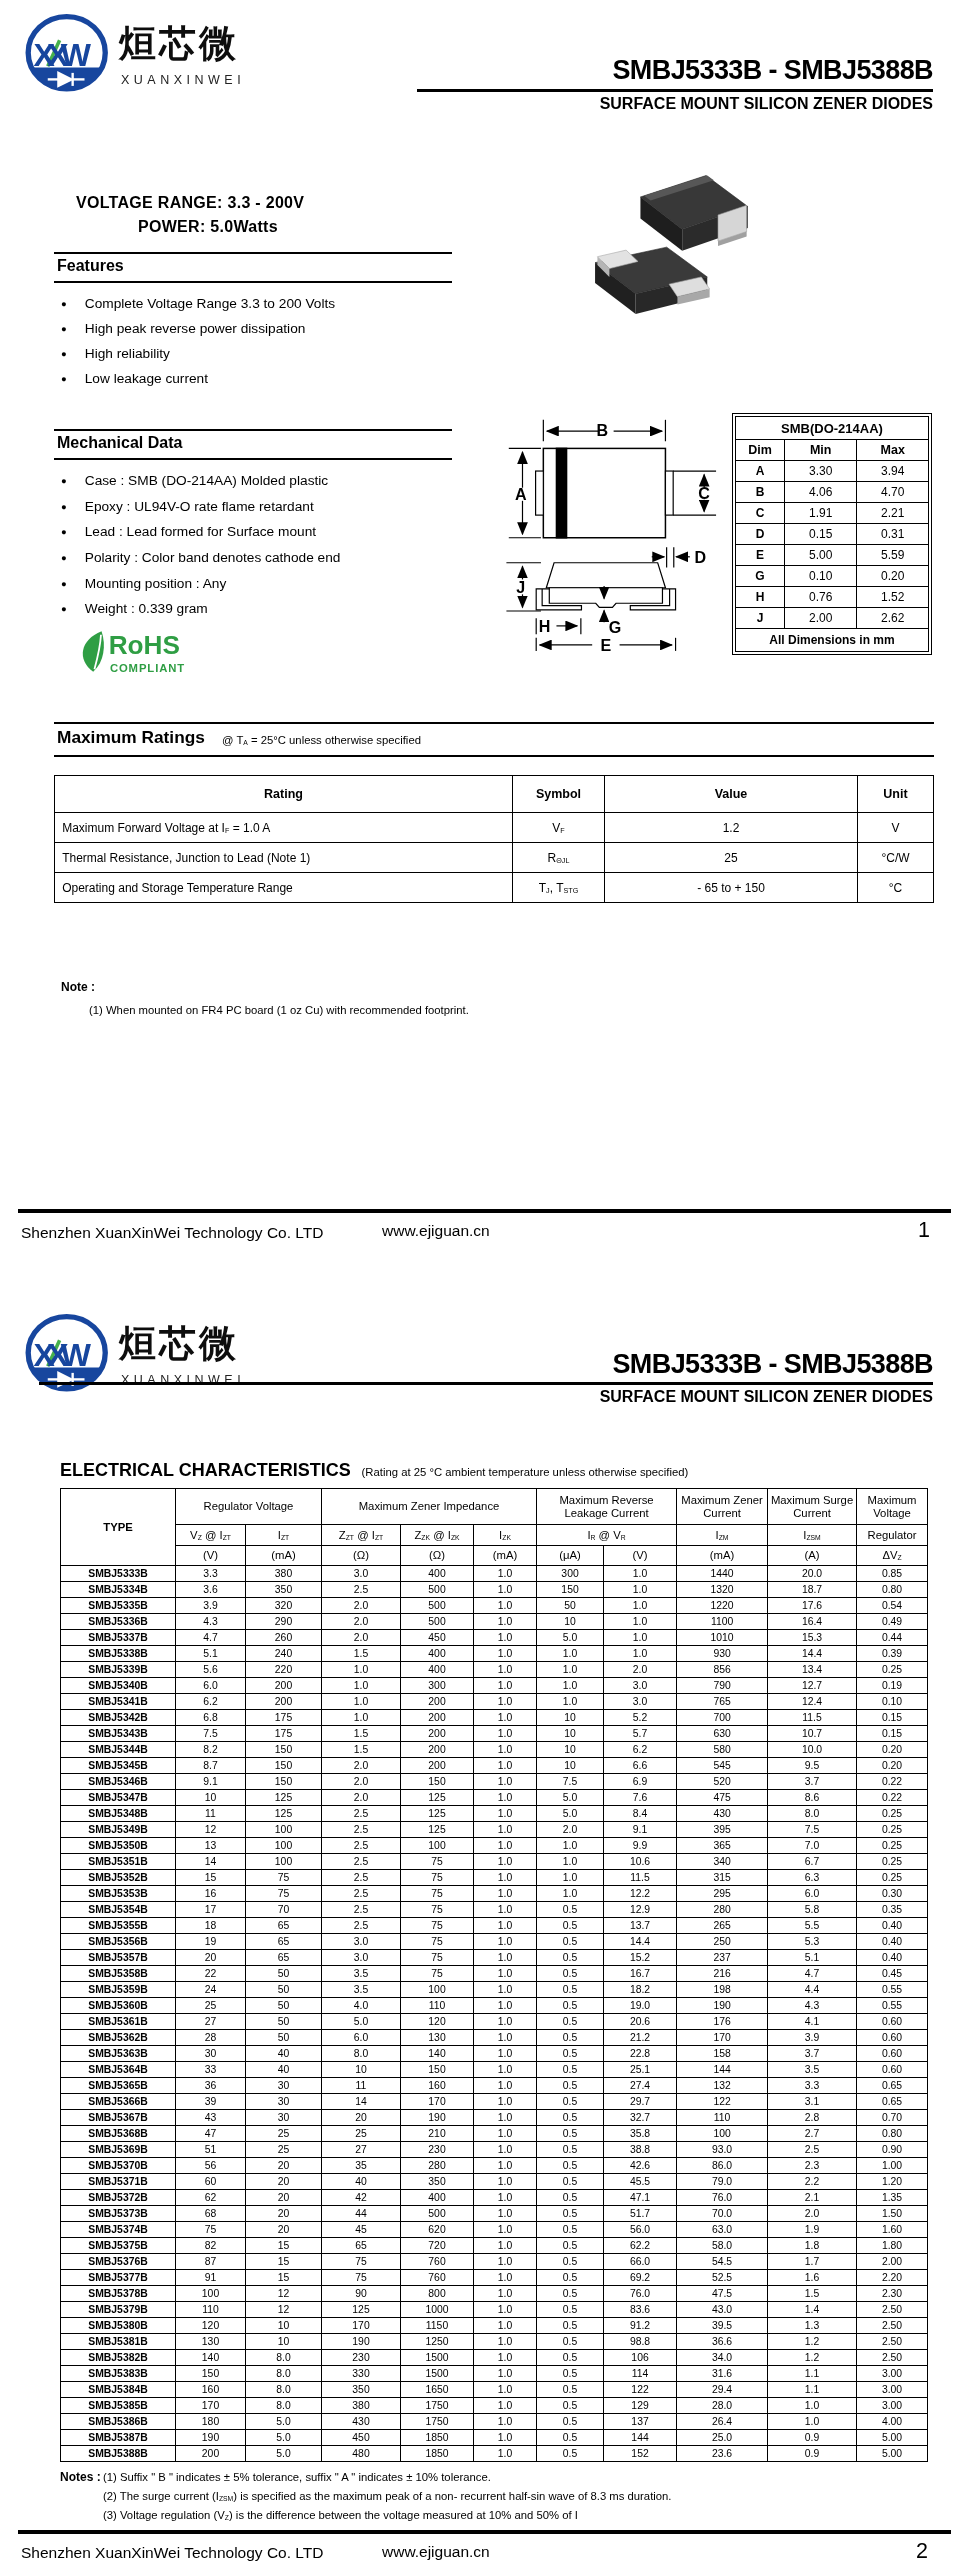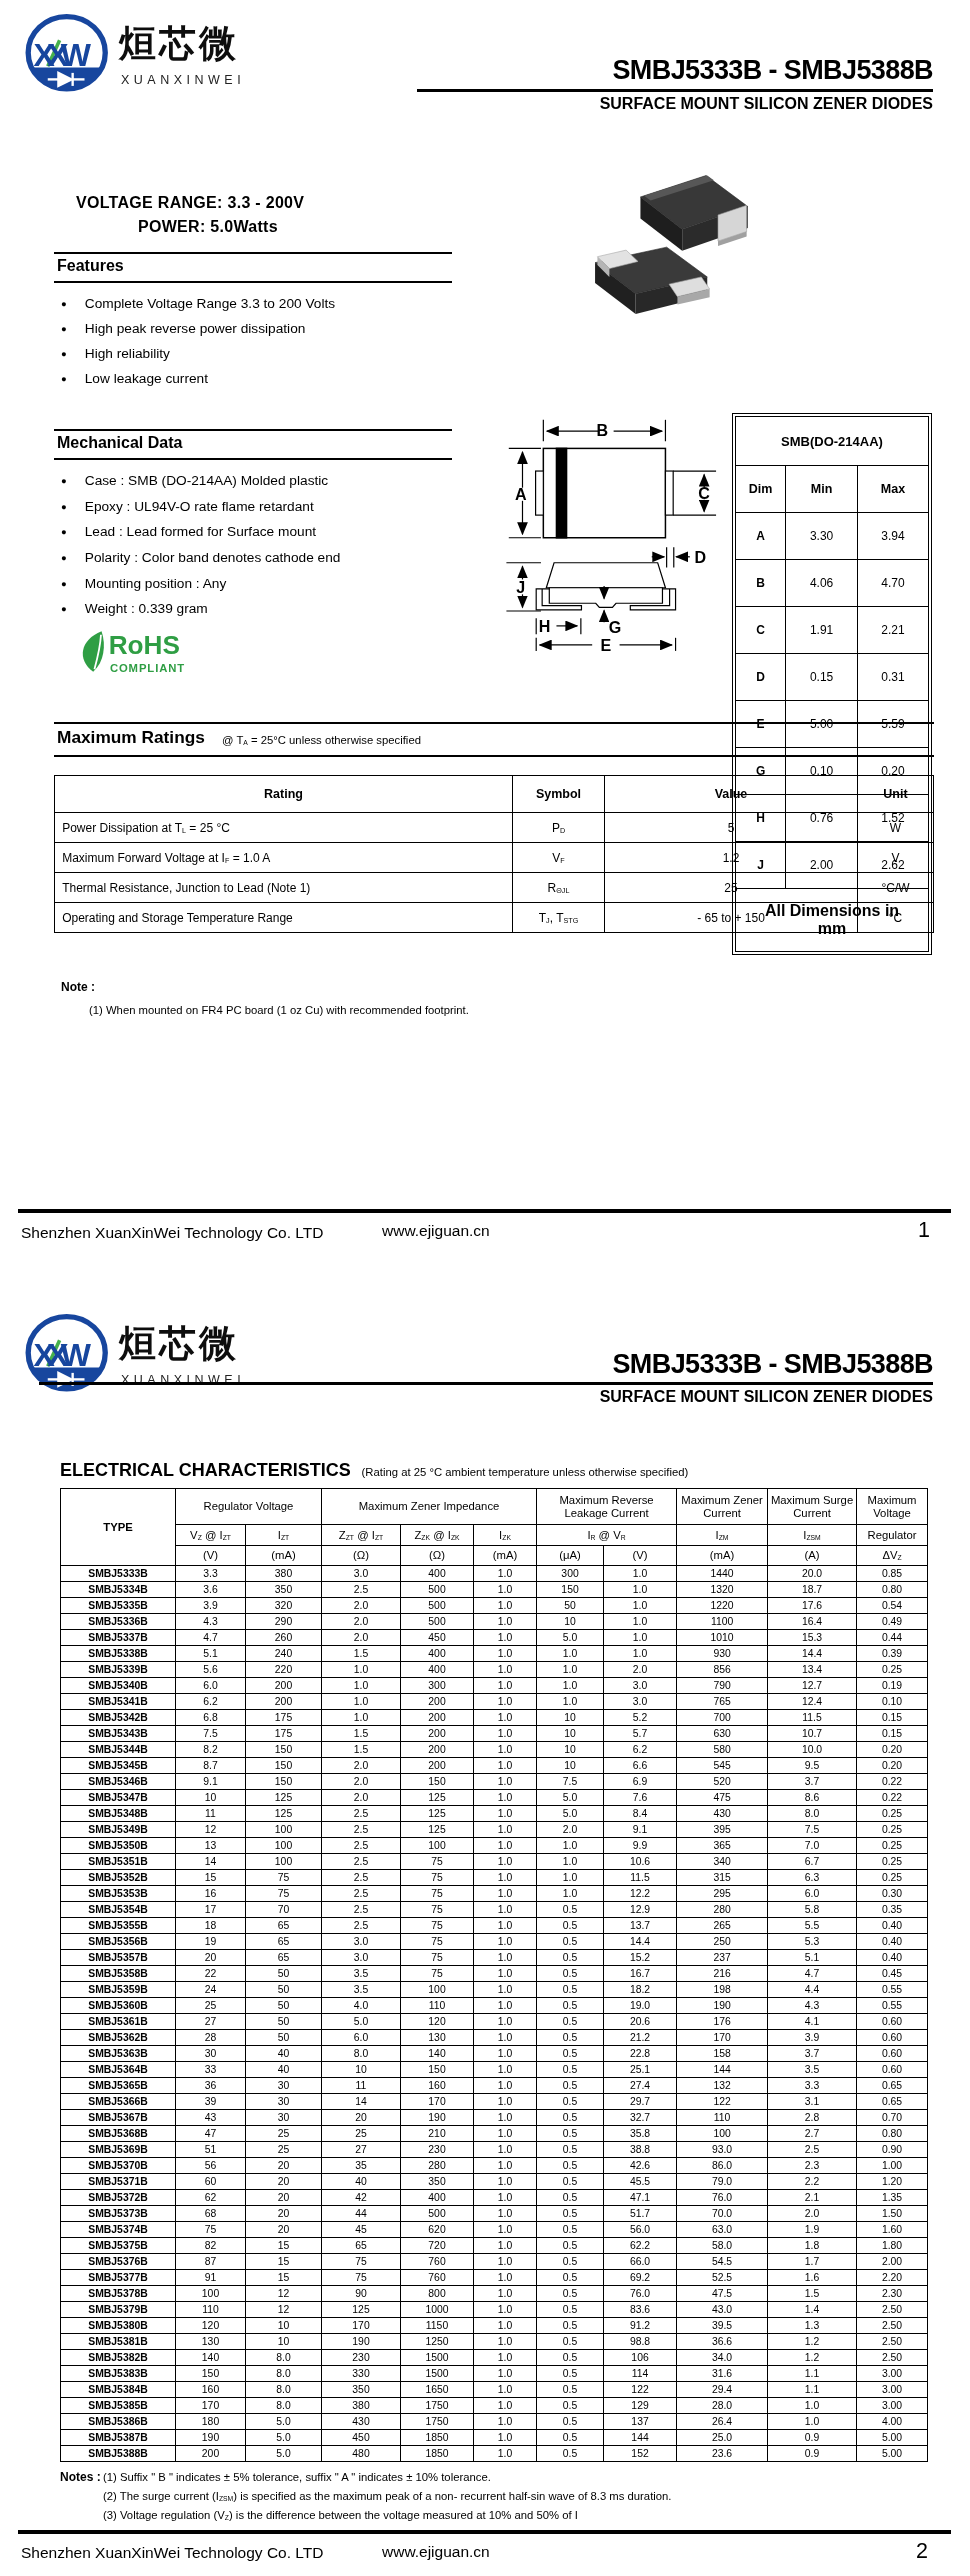--- a/index.html
+++ b/index.html
@@ -20,26 +20,26 @@
   
   .sect-title{font-size:16px;font-weight:bold;}
   .bullets{display:flex;flex-direction:column;}
   .bullet{display:flex;align-items:baseline;margin-bottom:10px;}
   .bullet .dot{font-size:9.5px;margin-right:18px;position:relative;top:-1.2px;}
   .bullet .btxt{font-size:13.7px;white-space:nowrap;}
   .mech .bullet{margin-bottom:10.7px;}
   
   .dimwrap{border:1.2px solid #000;padding:1.8px;background:#fff;width:200px;box-sizing:border-box;}
   .dimtable{border-collapse:collapse;width:100%;}
-  .dimtable th,.dimtable td{border:0.9px solid #000;text-align:center;padding:13px;}
+  .dimtable th,.dimtable td{border:0.9px solid #000;text-align:center;padding:0;}
   .dt-title{height:22.7px;font-size:13px;font-weight:bold;}
   .dimtable thead tr:nth-child(2) th{height:20px;font-size:12.5px;}
   .dimtable tbody td{height:20px;font-size:12px;}
   .dimtable .c1{font-weight:bold;}
-  .dt-foot{height:21.5px;font-size:16px;font-weight:bold;}
+  .dt-foot{height:21.5px;font-size:12px;font-weight:bold;}
   
   .rtable{border-collapse:collapse;width:880px;table-layout:fixed;border:1.2px solid #000;}
   .rtable th,.rtable td{border:0.9px solid #000;text-align:center;padding:0;}
   .rtable th{height:36px;font-size:12.5px;font-weight:bold;}
   .rtable td{height:29px;font-size:12px;}
   .rtable .rl{text-align:left;padding-left:7.2px;}
   .cond{font-size:11.3px;font-weight:normal;}
   
   .etable{border-collapse:collapse;width:868px;table-layout:fixed;border:1.2px solid #000;}
   .etable th,.etable td{border:0.6px solid #000;text-align:center;padding:0;line-height:1.15;}
@@ -312,26 +312,20 @@
       <thead>
         <tr>
           <th>Rating</th>
           <th>Symbol</th>
           <th>Value</th>
           <th>Unit</th>
         </tr>
       </thead>
       <tbody>
           <tr>
-            <td class="rl">Power Dissipation at T<sub>L</sub> = 25 °C</td>
-            <td>P<sub>D</sub></td>
-            <td>5</td>
-            <td>W</td>
-          </tr>
-          <tr>
             <td class="rl">Maximum Forward Voltage at I<sub>F</sub> = 1.0 A</td>
             <td>V<sub>F</sub></td>
             <td>1.2</td>
             <td>V</td>
           </tr>
           <tr>
             <td class="rl">Thermal Resistance, Junction to Lead  (Note 1)</td>
             <td>R<sub>ΘJL</sub></td>
             <td>25</td>
             <td>°C/W</td>

